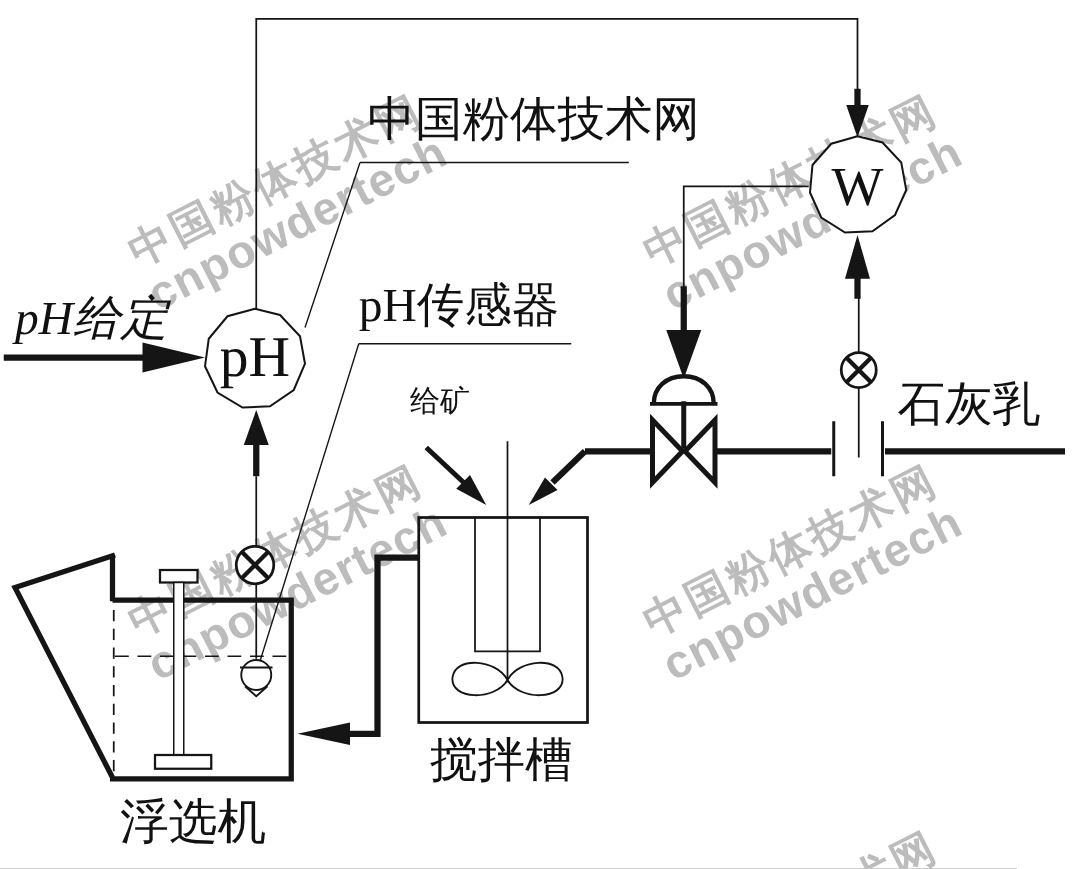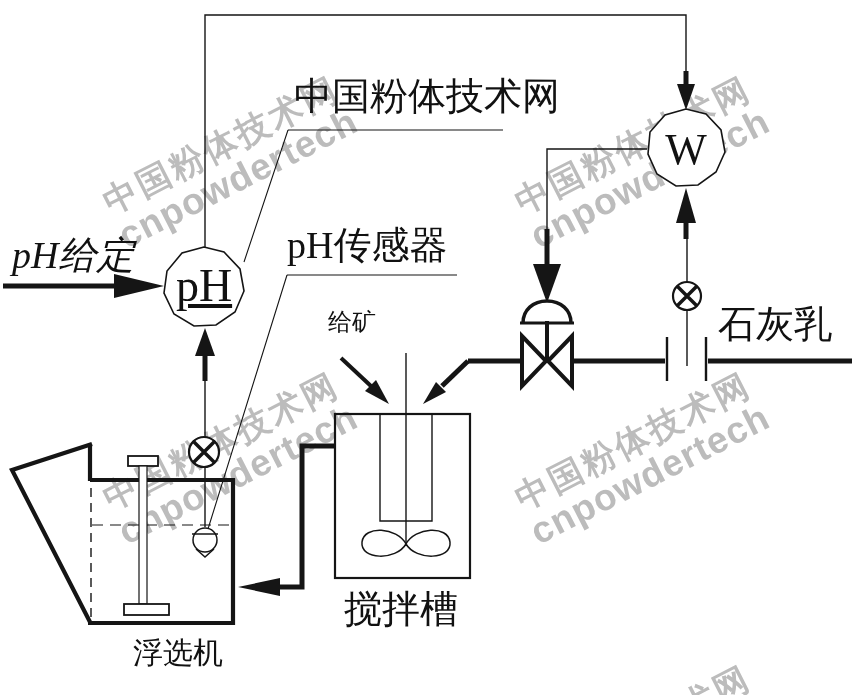--- a/index.html
+++ b/index.html
@@ -176,24 +176,24 @@
 
       <g stroke-width="1.5">
         <circle cx="205" cy="540" r="12" fill="#ffffff"></circle>
         <path d="M192,534 H218"></path>
         <path d="M196,549 L205,557 L214,549"></path>
       </g>
 
     </g>
   </svg>
 
-  <div class="inst" style="left:164px;top:263px;width:80px;font-size:46px;text-decoration:underline;">pH</div>
+  <div class="inst" style="left:164px;top:263px;width:80px;font-size:46px;">pH</div>
   <div class="inst" style="left:646px;top:128px;width:80px;font-size:44px;">W</div>
 
   <div class="lbl" style="left:294px;top:77px;font-size:38px;">中国粉体技术网</div>
   <div class="lbl" style="left:287px;top:226px;font-size:38px;">pH传感器</div>
   <div class="lbl" style="left:12px;top:236px;font-size:38px;font-style:italic;">pH给定</div>
   <div class="lbl" style="left:328px;top:310px;font-size:24px;">给矿</div>
   <div class="lbl" style="left:718px;top:305px;font-size:38px;">石灰乳</div>
   <div class="lbl" style="left:344px;top:590px;font-size:38px;">搅拌槽</div>
-  <div class="lbl" style="left:96px;top:638px;font-size:30px;margin-left:37px;">浮选机</div>
+  <div class="lbl" style="left:96px;top:638px;font-size:39px;">浮选机</div>
 
 </div>
 
 </body></html>

